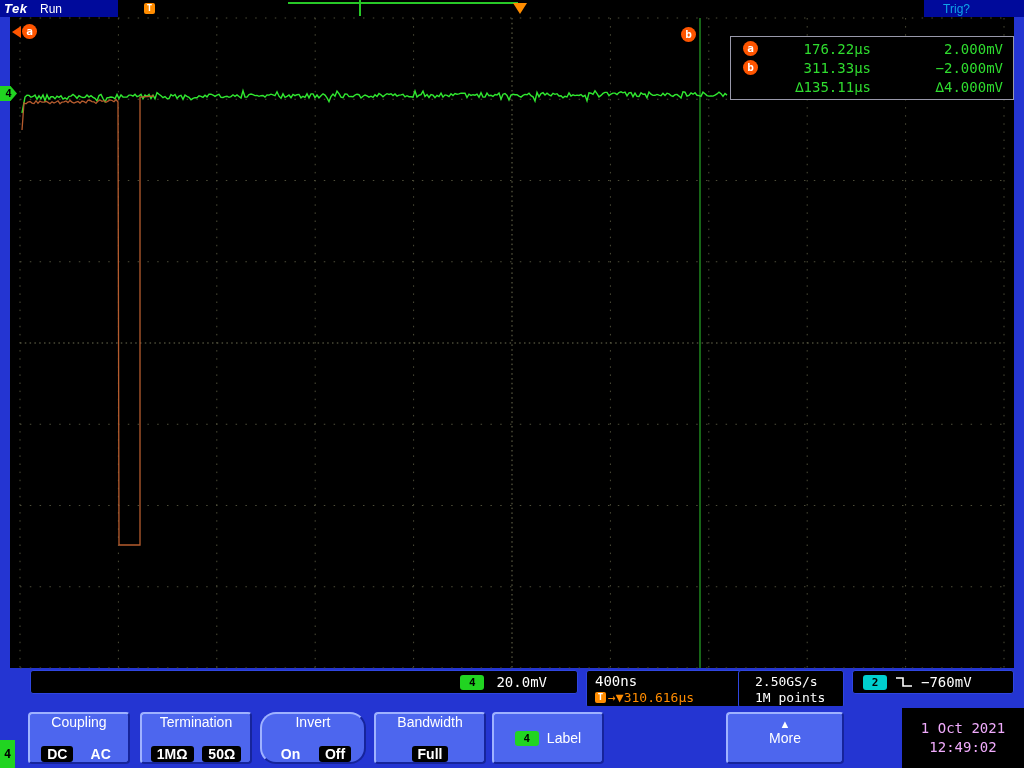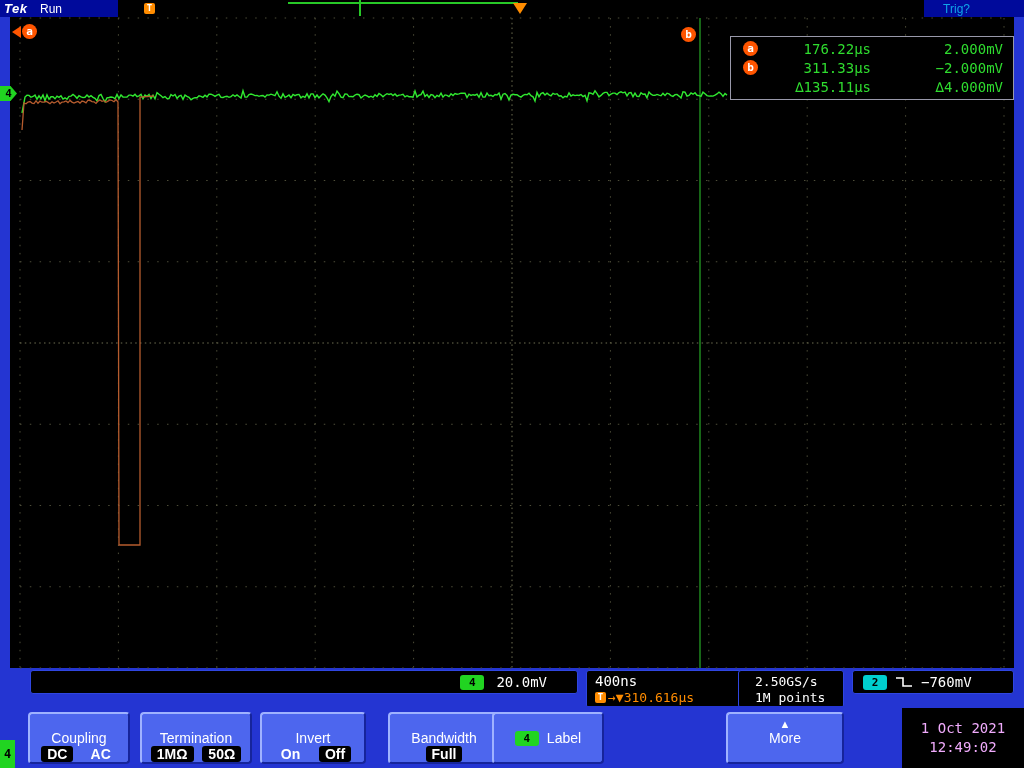--- a/index.html
+++ b/index.html
@@ -60,28 +60,28 @@
   #box3{left:738px;top:670px;width:106px;height:38px;padding:3px 0 0 16px;font-size:13px;line-height:16px;}
   #box4{left:852px;top:670px;width:162px;height:24px;display:flex;align-items:center;gap:8px;padding-left:10px;}
   #box4 .lvl{font-size:14px;}
   .slope{display:inline-block;}
 
   
   .menubar{position:absolute;left:0;top:706px;width:1024px;height:62px;background:#2435d2;z-index:5;}
   .mbtn{position:absolute;top:6px;height:52px;background:#4d66ee;border-radius:4px;box-sizing:border-box;
     border-top:2px solid #9fb2ff;border-left:2px solid #9fb2ff;border-bottom:2px solid #16249b;border-right:2px solid #16249b;
     color:#fff;display:flex;flex-direction:column;align-items:center;cursor:pointer;}
-  .mtitle{font-size:14px;margin-top:16px;}
-  .orow{display:flex;width:100%;justify-content:space-evenly;align-items:center;flex:1;font-size:14px;font-weight:bold;}
+  .mtitle{font-size:14px;margin-top:0;}
+  .orow{display:flex;width:100%;justify-content:space-evenly;align-items:flex-end;flex:1;font-size:14px;font-weight:bold;}
   .opt{padding:0 6px;border-radius:3px;}
   .opt.sel{background:#000;}
   #b-coupling{left:28px;width:102px;}
   #b-term{left:140px;width:112px;}
-  #b-invert{left:260px;width:106px;}
-  #b-bw{left:388px;width:112px;}
+  #b-invert{left:260px;width:106px;border-radius:16px;}
+  #b-bw{left:374px;width:112px;}
   #b-label{left:492px;width:112px;}
   #b-more{left:726px;width:118px;}
   .center-row{flex:1;display:flex;align-items:center;justify-content:center;gap:8px;font-size:14px;}
   .up-arrow{font-size:11px;margin-top:5px;line-height:10px;}
   .datetime{position:absolute;left:902px;top:708px;width:122px;height:60px;background:#000;color:#f0abfc;
     font-family:"DejaVu Sans Mono",monospace;font-size:14px;display:flex;flex-direction:column;
     align-items:center;justify-content:center;line-height:19px;z-index:6;}
   .corner4{position:absolute;left:0;top:740px;width:15px;height:28px;background:#21d421;color:#000;font-weight:bold;
     font-size:12px;display:flex;align-items:center;justify-content:center;z-index:6;font-family:"DejaVu Sans Mono",monospace;}
 </style>

